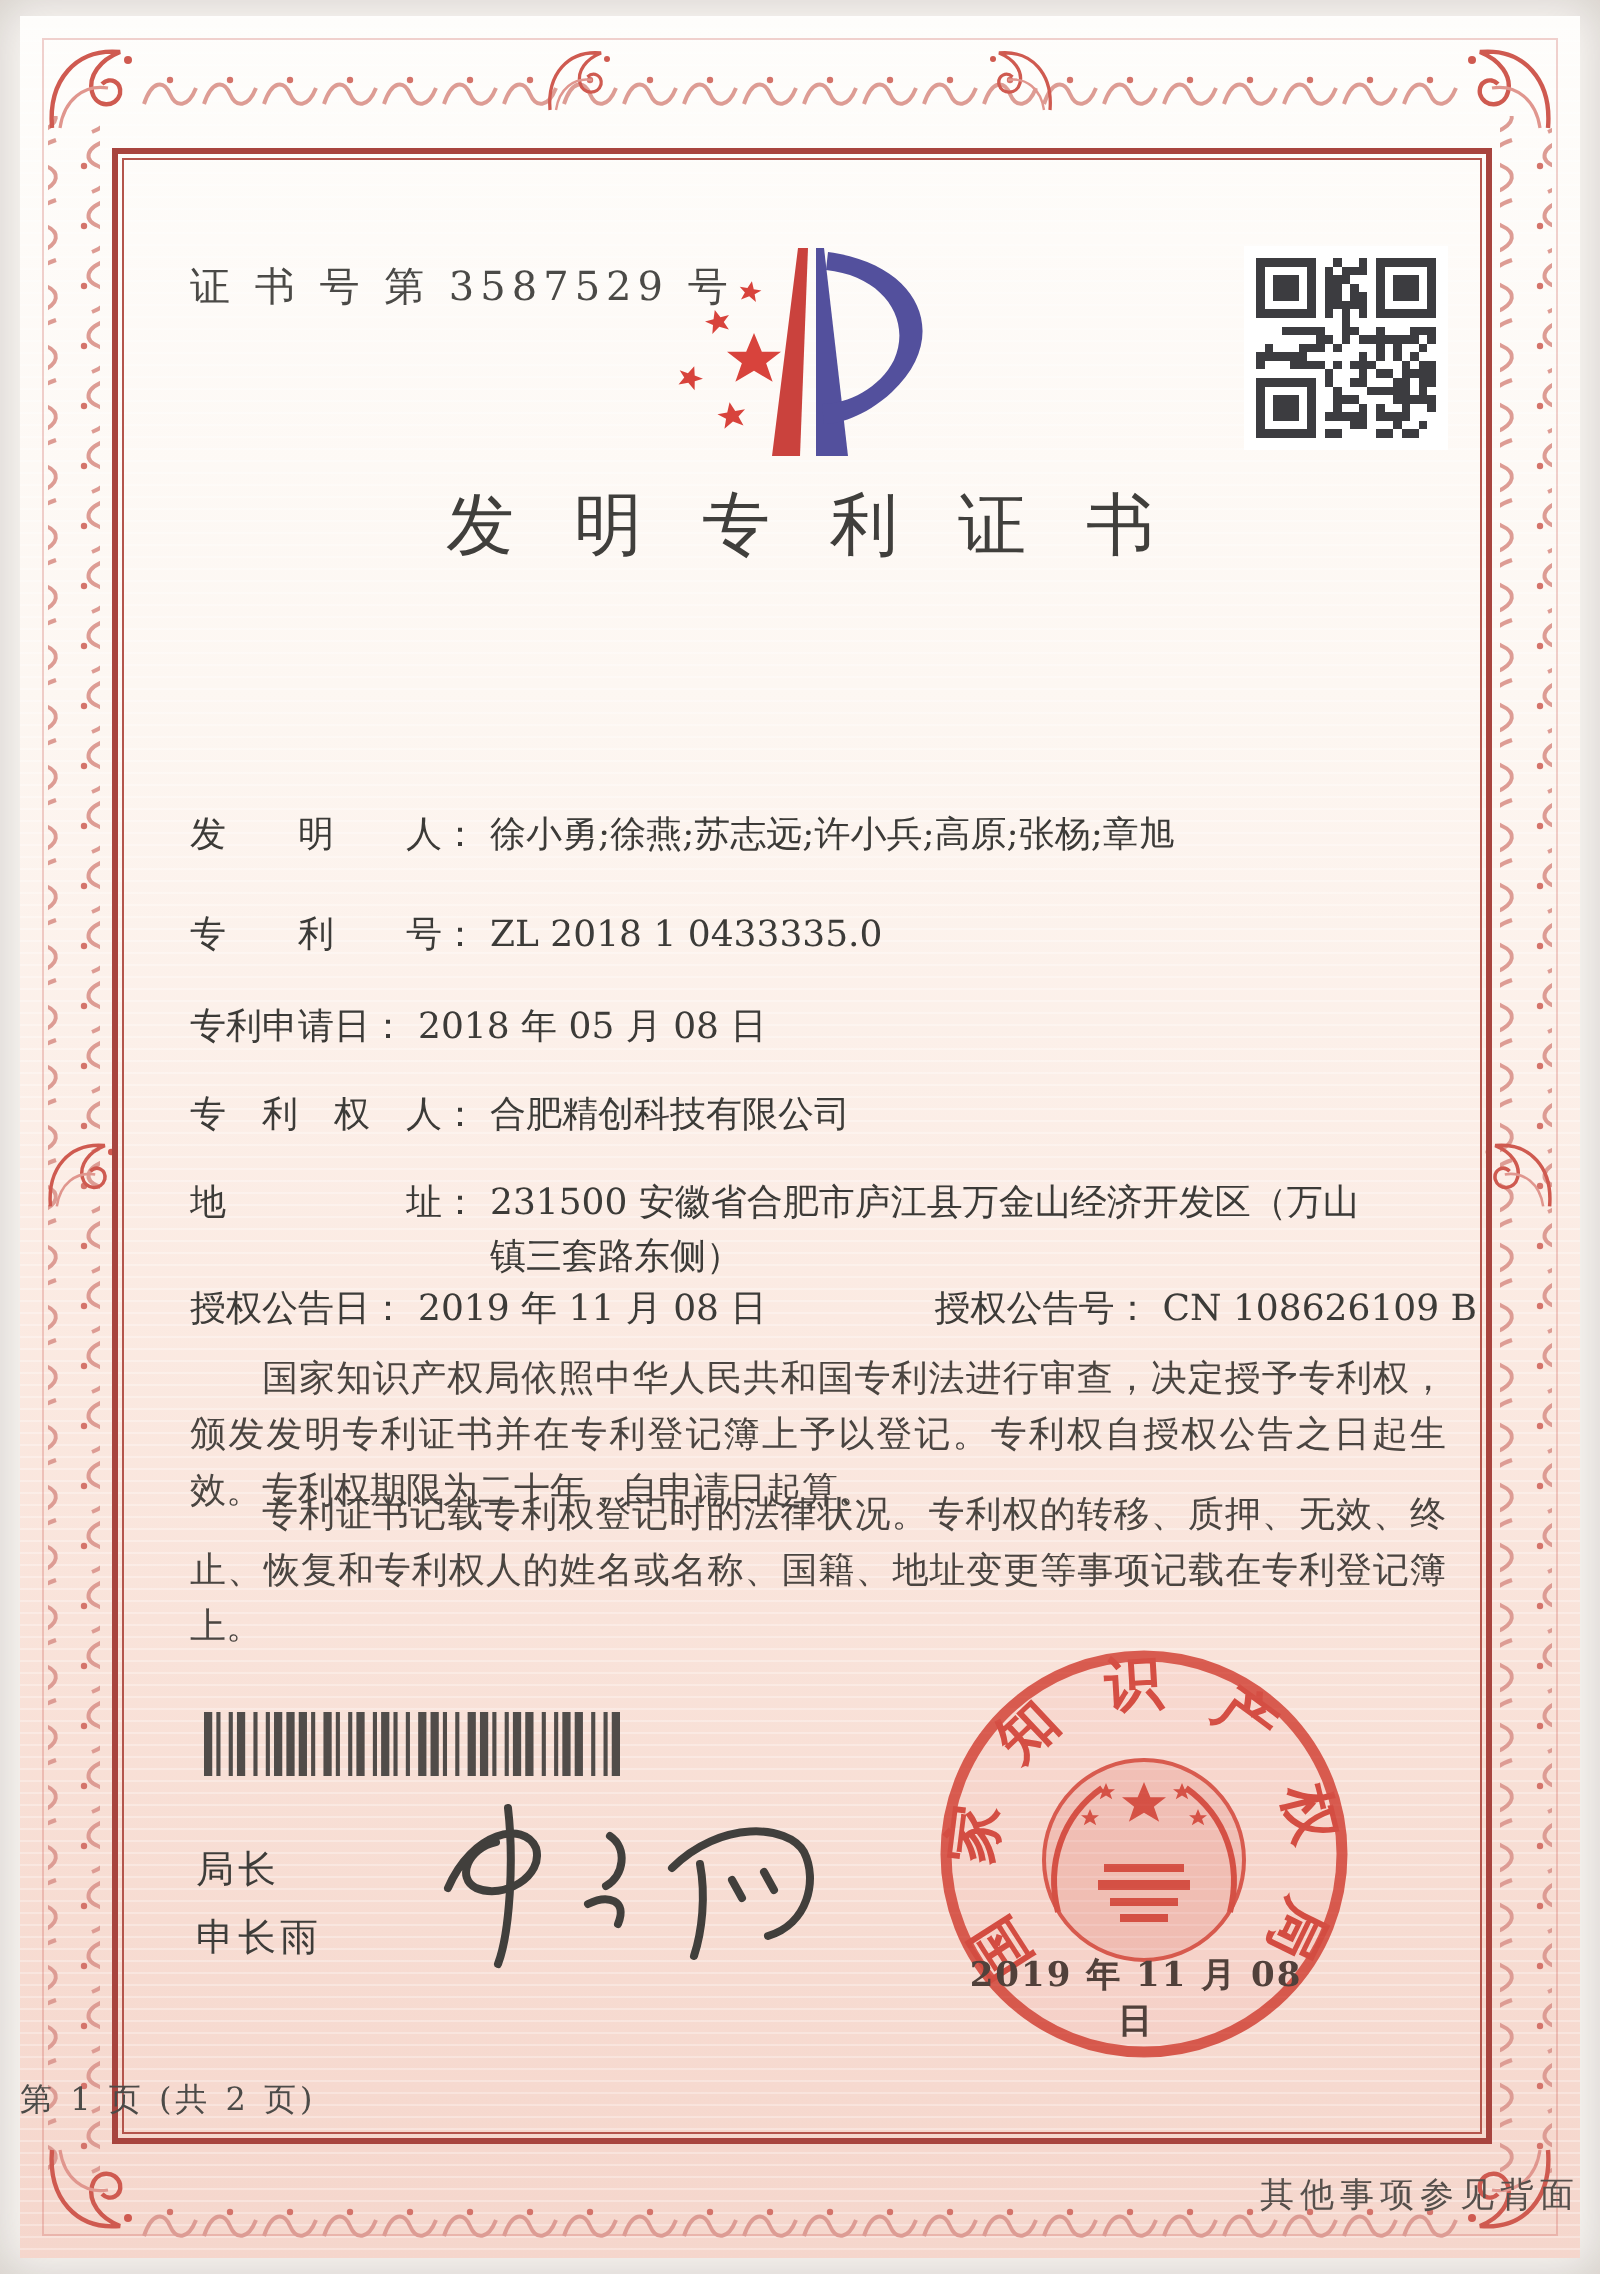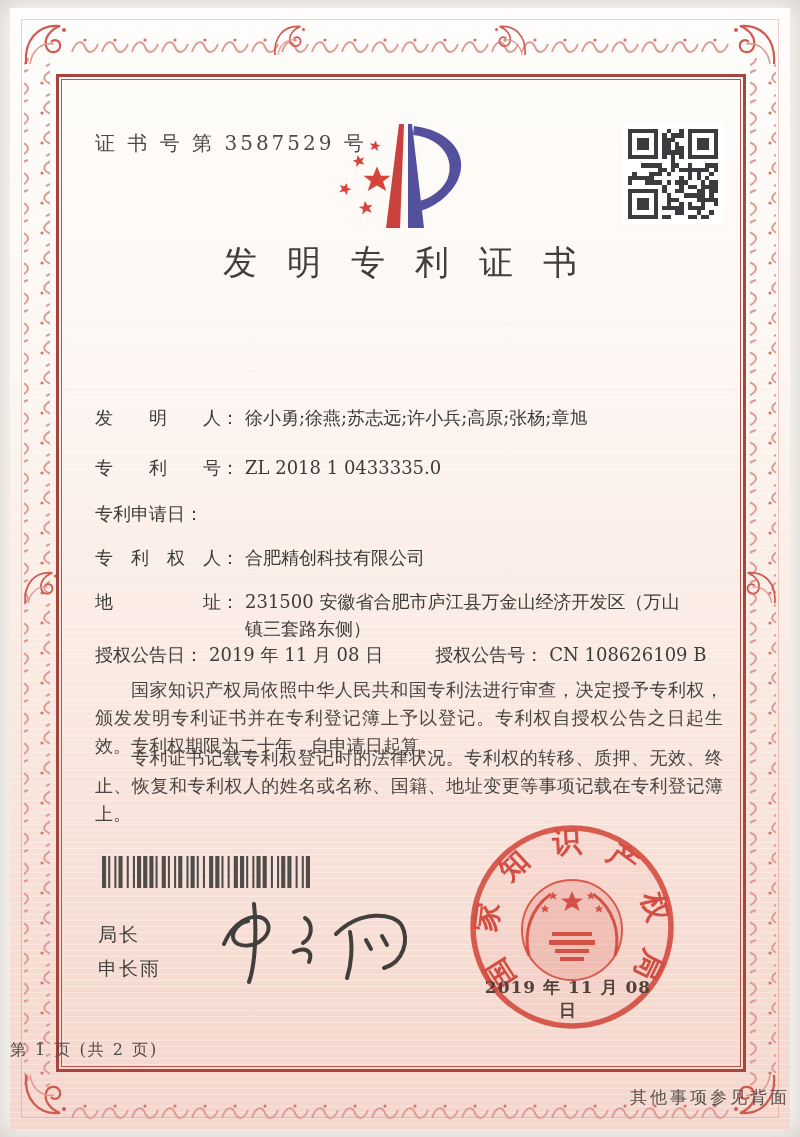--- a/index.html
+++ b/index.html
@@ -37,21 +37,21 @@
     left:0;right:0;top:232px;text-align:center;font-size:34px;color:#403f3c;
     letter-spacing:30px;text-indent:30px;font-weight:500;
   }
   .field-row{
     left:85px;width:645px;font-size:18px;color:#3c3b38;line-height:27px;
     display:flex;align-items:flex-start;
   }
   .field-label{white-space:nowrap;flex:0 0 auto;}
   .field-value{margin-left:6px;}
   .row-split{display:flex;gap:4px;}
-  .row-split .pair2{margin-left:48px;display:flex;}
+  .row-split .pair2{margin-left:80px;display:flex;}
   .paragraph{
     left:85px;width:628px;font-size:18px;line-height:28px;color:#4a4541;
     text-indent:2em;text-align:justify;
   }
   .barcode-box{left:92px;top:848px;width:208px;height:32px;}
   .barcode-box svg{width:100%;height:100%;display:block;}
   .signer{left:88px;font-size:19px;color:#3e3d3a;letter-spacing:2px;}
   .qr-box{left:612px;top:115px;width:102px;height:102px;background:#fff;padding:6px;box-sizing:border-box;}
   .qr-box svg{width:100%;height:100%;display:block;}
   .logo-box{left:318px;top:108px;width:160px;height:124px;}
@@ -272,20 +272,21 @@
   <div class="abs field-row" style="top:396px">
     <span class="field-label">发　　明　　人：</span>
     <span class="field-value">徐小勇;徐燕;苏志远;许小兵;高原;张杨;章旭</span>
   </div>
   <div class="abs field-row" style="top:446px">
     <span class="field-label">专　　利　　号：</span>
     <span class="field-value">ZL 2018 1 0433335.0</span>
   </div>
   <div class="abs field-row" style="top:492px">
     <span class="field-label">专利申请日：</span>
+    <span class="field-value">2018 年 05 月 08 日</span>
   </div>
   <div class="abs field-row" style="top:536px">
     <span class="field-label">专　利　权　人：</span>
     <span class="field-value">合肥精创科技有限公司</span>
   </div>
   <div class="abs field-row" style="top:580px">
     <span class="field-label">地　　　　　址：</span>
     <span class="field-value" style="max-width:452px">231500 安徽省合肥市庐江县万金山经济开发区（万山镇三套路东侧）</span>
   </div>
   <div class="abs field-row row-split" style="top:633px">

